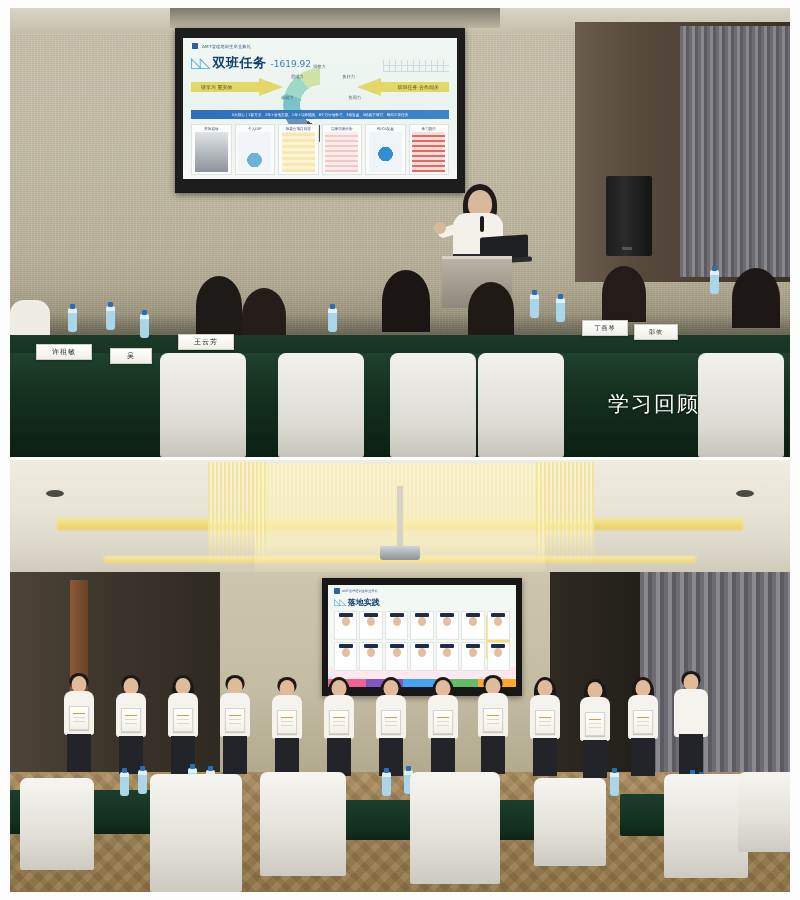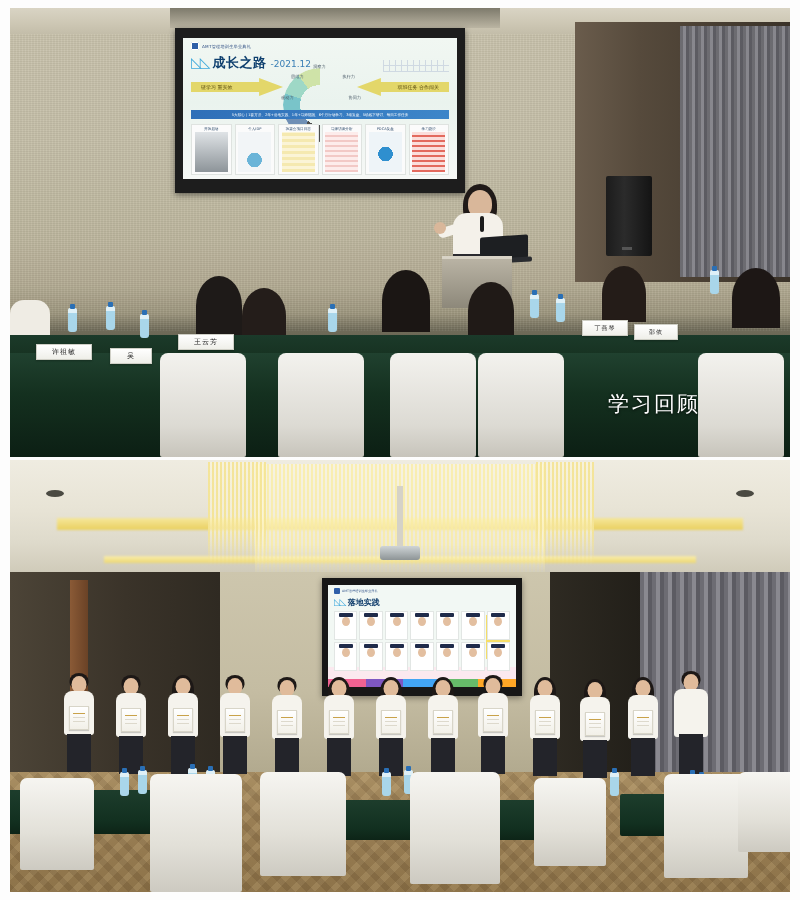--- a/index.html
+++ b/index.html
@@ -379,22 +379,22 @@
         <div class="screen-surface">
           <div class="slide1">
 
             <div class="s1-head">
               <div class="s1-logo"></div>
               <div class="s1-org">AMT管理培训生毕业典礼</div>
             </div>
 
             <div class="s1-titlerow">
               <span class="s1-icon">◺◺</span>
-              <span class="s1-title">成长之路</span>
-              <span class="s1-date">-2021.12</span>
+              <span class="s1-title">双班任务</span>
+              <span class="s1-date">-1619.92</span>
             </div>
 
             <div class="s1-grid-deco"></div>
 
             <div class="arrow-l">
               <span>链学习 重实效</span>
             </div>
 
             <div class="gauge">
               <div class="gauge-ring"></div>

